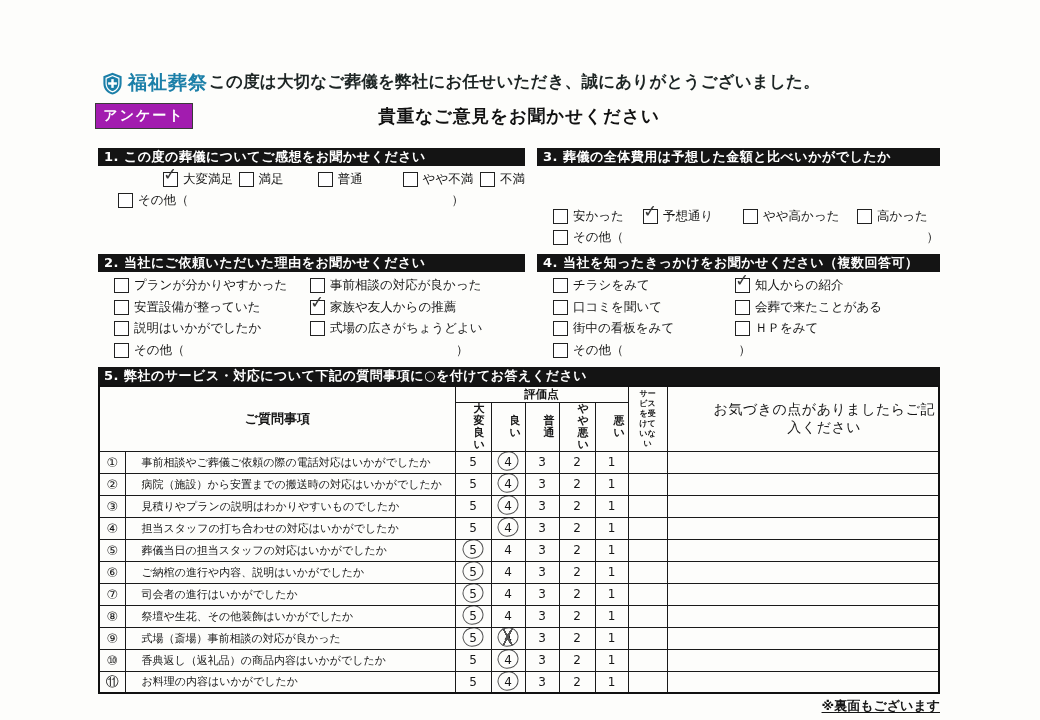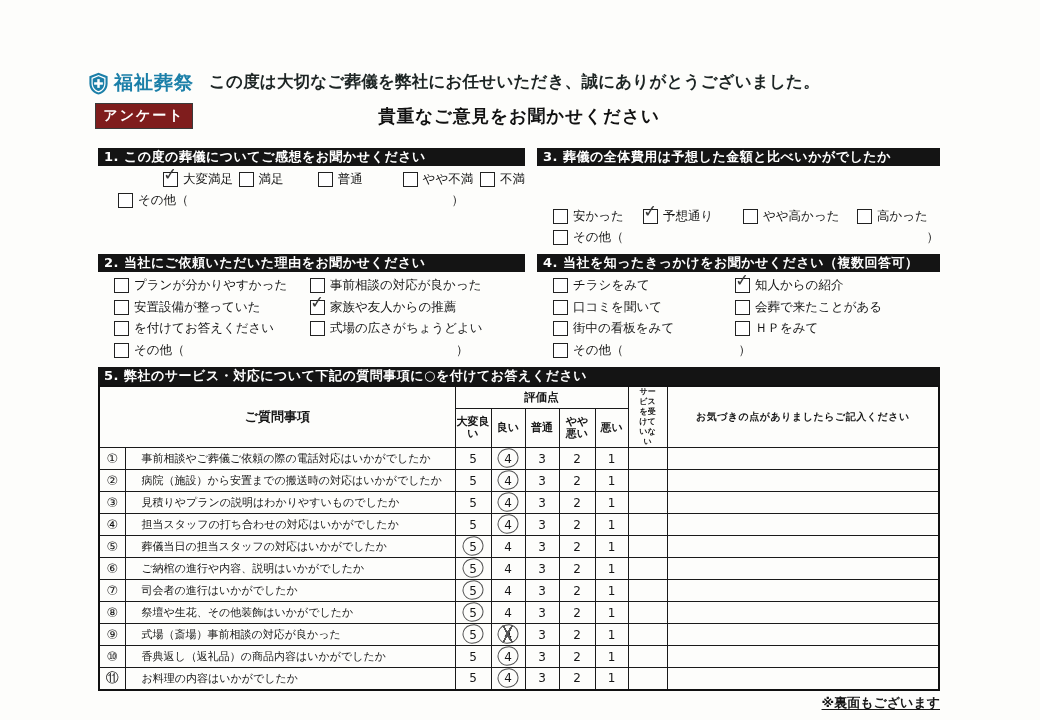--- a/index.html
+++ b/index.html
@@ -6,25 +6,25 @@
   body{
     width:1040px;height:720px;position:relative;overflow:hidden;
     background:#fdfdfb;
     font-family:"DejaVu Sans","Liberation Sans",sans-serif;
     color:#161616;
   }
   .paper{position:absolute;left:88px;top:56px;width:862px;}
 
   
   .hdr{position:relative;height:78px;}
-  .logo{position:absolute;left:0;top:14px;display:flex;align-items:center;gap:5px;
+  .logo{position:absolute;left:14px;top:14px;display:flex;align-items:center;gap:5px;
         color:#1b7fa8;font-weight:bold;font-size:19px;letter-spacing:1px;}
   .greeting{position:absolute;left:121px;top:15px;font-weight:bold;font-size:16.5px;
         color:#1c2423;letter-spacing:0.2px;white-space:nowrap;}
-  .badge{position:absolute;left:7px;top:47px;width:98px;height:26px;background:#7f1d1d;
+  .badge{position:absolute;left:7px;top:47px;width:98px;height:26px;background:#a21caf;
         color:#fff;font-size:14px;font-weight:bold;display:flex;align-items:center;
         justify-content:center;letter-spacing:2px;box-shadow:0 0 0 1px #3a3a3a inset;}
   .subtitle{position:absolute;left:0;right:0;top:48px;text-align:center;font-weight:bold;
         font-size:17.5px;color:#111;letter-spacing:1px;}
 
   
   .secs{margin:14px 0 0 10px;width:842px;display:grid;
         grid-template-columns:427px 403px;column-gap:12px;row-gap:5px;}
   .sec-bar{background:#141414;color:#fff;font-weight:bold;font-size:13px;height:18px;
         line-height:18px;padding-left:6px;letter-spacing:0.5px;white-space:nowrap;overflow:hidden;}
@@ -56,23 +56,23 @@
   .s4-grid{grid-template-columns:182px auto;}
   .s4-other{display:flex;justify-content:space-between;width:198px;}
 
   
   .sec5{margin:5px 0 0 10px;width:842px;}
   .tbl{border-collapse:collapse;table-layout:fixed;width:842px;margin-top:0;
        border:2px solid #111;}
   .tbl th,.tbl td{border:1px solid #1a1a1a;padding:0;overflow:hidden;}
   th.qh{font-size:13px;font-weight:bold;}
   th.score{font-size:11.5px;height:15px;font-weight:bold;}
-  th.scale{font-size:11px;line-height:1.08;height:27px;font-weight:bold;padding:0 1px;}
+  th.scale{font-size:11px;line-height:1.08;height:27px;font-weight:bold;padding:0 18px;}
   th.svc{font-size:8px;line-height:1.25;font-weight:bold;padding:0 10px;}
-  th.cmh{font-size:10px;font-weight:bold;letter-spacing:0.5px;}
+  th.cmh{font-size:14px;font-weight:normal;letter-spacing:0.5px;padding-left:43px;}
   tr.data{height:22px;}
   td.num{text-align:center;font-size:13px;}
   td.q{font-size:11px;padding-left:16px;white-space:nowrap;}
   td.r{text-align:center;font-size:12px;position:relative;}
   .rate{position:relative;display:inline-block;min-width:10px;}
   td.circled .rate::after{content:"";position:absolute;left:50%;top:46%;width:19px;height:17px;
       border:1.5px solid #4e4e4e;border-radius:50%/55%;
       transform:translate(-50%,-50%) rotate(-10deg);}
   td.scribbled .rate::after{content:"";position:absolute;left:50%;top:46%;width:19px;height:17px;
       border:1.5px solid #4e4e4e;border-radius:50%/55%;
@@ -189,21 +189,21 @@
           <span class="opt">
             <span class="cb"></span>
             <span>安置設備が整っていた</span>
           </span>
           <span class="opt">
             <span class="cb checked"></span>
             <span>家族や友人からの推薦</span>
           </span>
           <span class="opt">
             <span class="cb"></span>
-            <span>を付けてお答えください</span>
+            <span>説明はいかがでしたか</span>
           </span>
           <span class="opt">
             <span class="cb"></span>
             <span>式場の広さがちょうどよい</span>
           </span>
           <span class="opt">
             <span class="cb"></span>
             <span>その他（</span>
           </span>
           <span class="opt">

